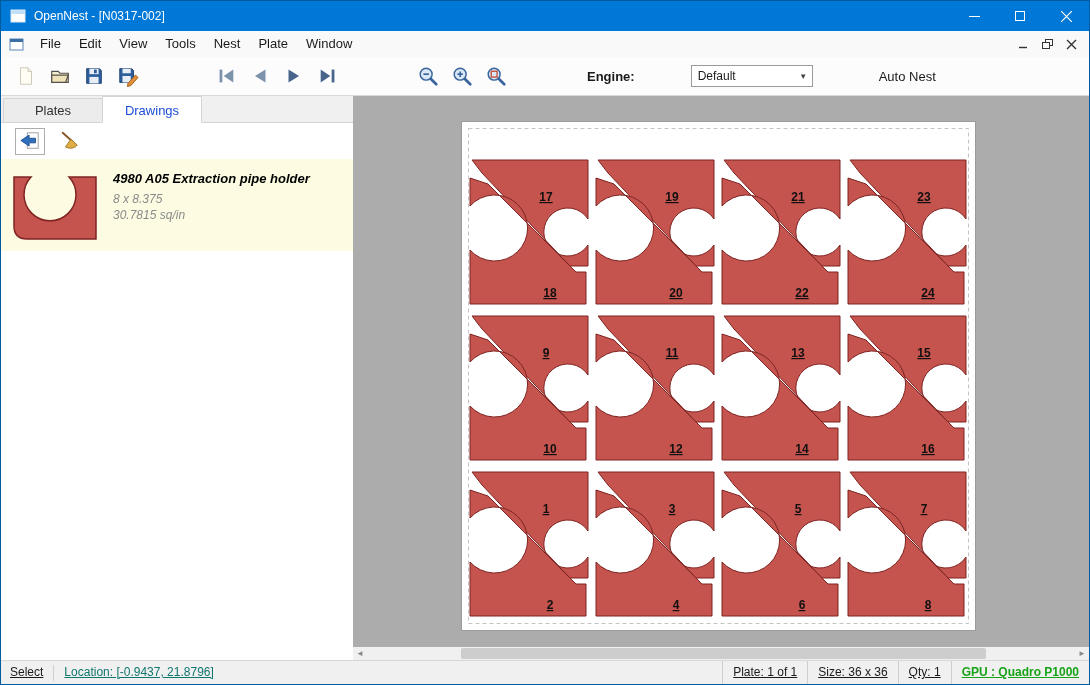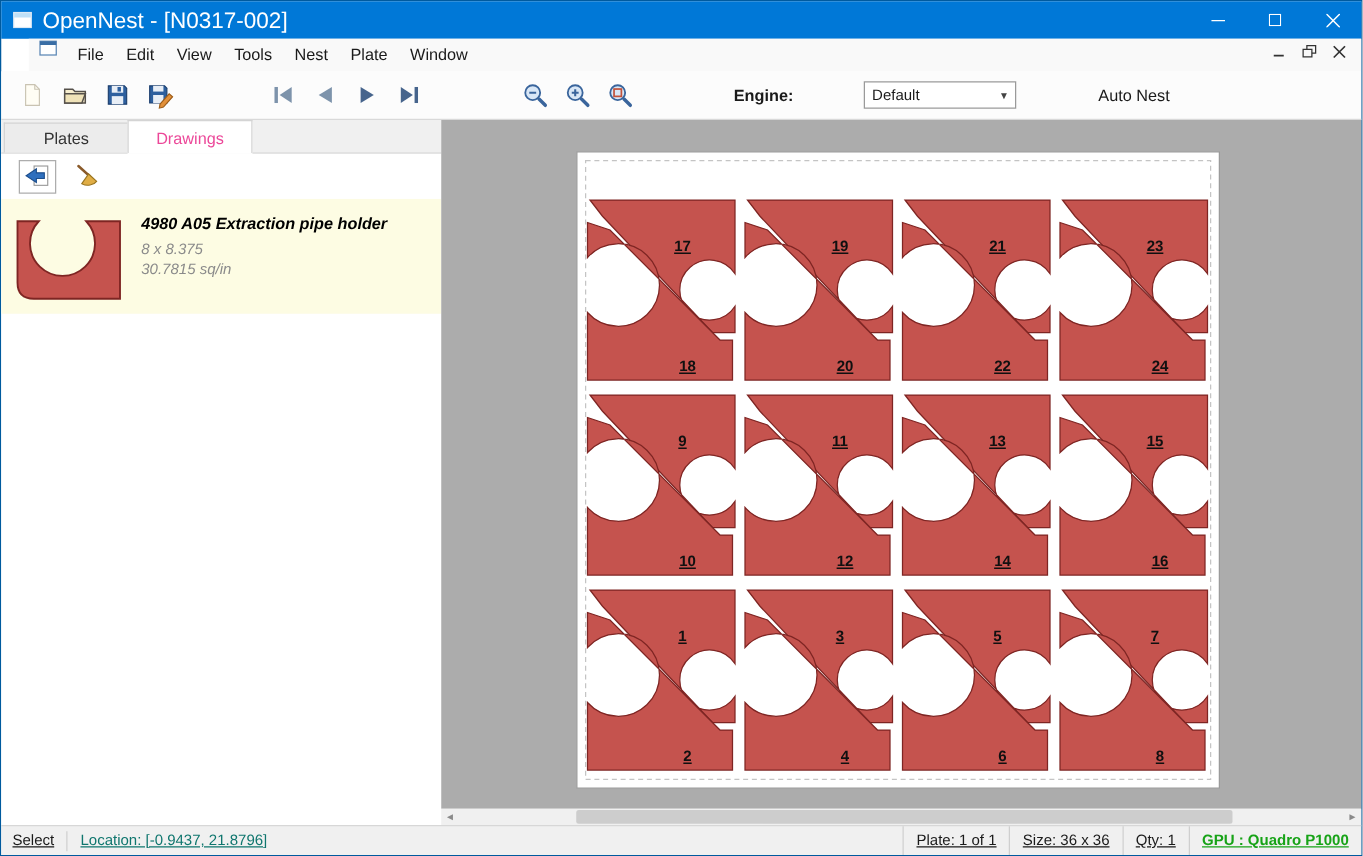--- a/index.html
+++ b/index.html
@@ -14,27 +14,27 @@
     width:1090px; height:685px;
     display:flex; flex-direction:column;
     border:1px solid #005a9e;
   }
   
   .titlebar {
     height:30px; flex:0 0 30px; background:#0078d7;
     display:flex; align-items:center; color:#fff;
   }
   .titlebar .app-icon { margin:0 8px 0 9px; display:flex; }
-  .titlebar .title { font-size:18px; }
+  .titlebar .title { font-size:12px; }
   .caption-btns { margin-left:auto; display:flex; height:100%; }
   .cap-btn { width:46px; height:100%; display:flex; align-items:center; justify-content:center; cursor:default; }
   
   .menubar {
     height:26px; flex:0 0 26px; background:#f9f9f9;
-    display:flex; align-items:flex-start;margin-left:22px;
+    display:flex; align-items:center;
   }
   .mdi-doc-icon { margin:0 6px 0 8px; display:flex; }
   .menu-item { padding:0 9px; line-height:26px; height:26px; }
   .mdi-controls { margin-left:auto; display:flex; align-items:center; padding-right:6px; }
   .mdi-btn { width:24px; height:20px; display:flex; align-items:center; justify-content:center; }
   
   .toolbar {
     height:39px; flex:0 0 39px; background:#fcfcfc;
     border-bottom:1px solid #d9d9d9;
     display:flex; align-items:center; padding-left:8px;gap:48px;
@@ -53,21 +53,21 @@
   .autonest { margin-left:18px; }
   
   .main { flex:1; display:flex; min-height:0; }
   .leftpanel { width:352px; flex:0 0 352px; display:flex; flex-direction:column; background:#fff; }
   .tabstrip { height:27px; flex:0 0 27px; background:#f0f0f0; display:flex; align-items:flex-end; padding-left:2px; border-bottom:1px solid #d4d4d4; }
   .tab {
     width:100px; height:24px; line-height:24px; text-align:center;
     background:#ececec; border:1px solid #d4d4d4; border-bottom:none; margin-right:-1px;
     font-size:13px; color:#333;
   }
-  .tab.active { background:#fff; height:27px; line-height:27px; margin-bottom:-1px; border-bottom:1px solid #fff; color:#ec4899;text-align:center; }
+  .tab.active { background:#fff; height:27px; line-height:27px; margin-bottom:-1px; border-bottom:1px solid #fff; color:#1d4ed8;text-align:center; }
   .panel-toolbar { height:36px; flex:0 0 36px; display:flex; align-items:center; padding-left:14px; background:#fff; }
   .pbtn { width:30px; height:27px; display:flex; align-items:center; justify-content:center; background:#fff; }
   .pbtn.bordered { border:1px solid #adadad; }
   .pbtn + .pbtn { margin-left:10px; }
   .list { flex:1; overflow:hidden;font-style:italic; }
   .list-item { display:flex; padding:8px 10px; background:#fdfce3; }
   .item-text { margin-left:14px; padding-top:4px; }
   .item-title { font-weight:bold; font-size:13px; color:#000; margin-bottom:5px; }
   .item-line { font-size:12px; color:#8a8a8a; line-height:16px; }
   .rightside { flex:1; display:flex; flex-direction:column; min-width:0; }

